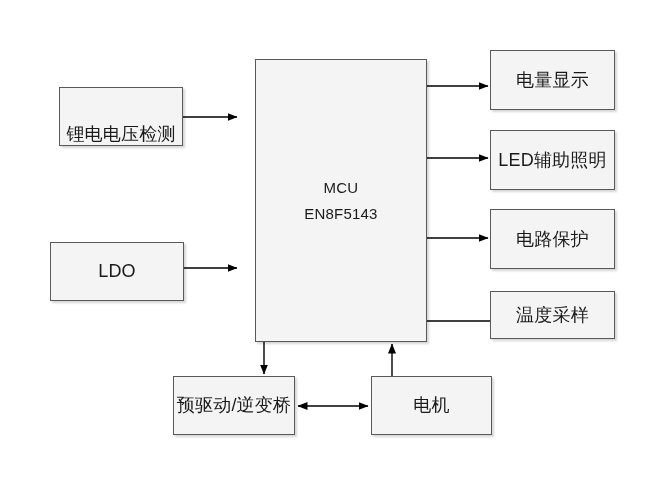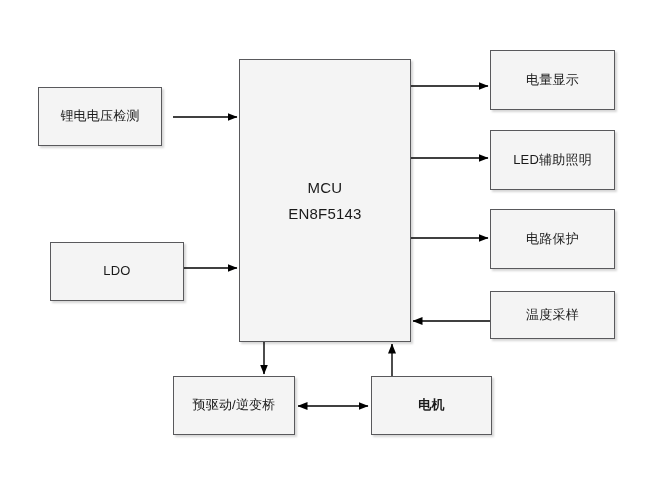--- a/index.html
+++ b/index.html
@@ -20,32 +20,33 @@
   .node {
     position: absolute;
     box-sizing: border-box;
     background: #f4f4f4;
     border: 1px solid #59595c;
     box-shadow: 2px 2px 2px rgba(0,0,0,0.16);
     display: flex;
     align-items: center;
     justify-content: center;
     color: #1a1a1a;
-    font-size: 13px;
+    font-size: 18px;
     line-height: 1.25;
     text-align: center;
     letter-spacing: 0.2px;
   }
   .node .label {
     display: block;
     padding: 0 4px;
     white-space: nowrap;
   }
   .node.mcu {
     font-size: 15px;
+    margin-left: 16px;
   }
   .node.mcu .label {
     line-height: 1.7;
   }
   #edges {
     position: absolute;
     left: 0;
     top: 0;
     width: 664px;
     height: 491px;
@@ -79,21 +80,21 @@
 
     <line x1="490" y1="321" x2="413" y2="321" stroke="#000000" stroke-width="1.4" marker-end="url(#arrowEnd)"></line>
 
     <line x1="264" y1="342" x2="264" y2="374" stroke="#000000" stroke-width="1.4" marker-end="url(#arrowEnd)"></line>
 
     <line x1="392" y1="376" x2="392" y2="344" stroke="#000000" stroke-width="1.4" marker-end="url(#arrowEnd)"></line>
 
     <line x1="298" y1="406" x2="368" y2="406" stroke="#000000" stroke-width="1.4" marker-end="url(#arrowEnd)" marker-start="url(#arrowStart)"></line>
   </svg>
 
-  <div class="node" style="left:38px; top:87px; width:124px; height:59px;">
+  <div class="node" style="left:59px; top:87px; width:124px; height:59px;align-items:flex-end;">
     <span class="label">锂电电压检测</span>
   </div>
 
   <div class="node" style="left:50px; top:242px; width:134px; height:59px;">
     <span class="label">LDO</span>
   </div>
 
   <div class="node mcu" style="left:239px; top:59px; width:172px; height:283px;">
     <span class="label">
       <span>MCU</span><br>
@@ -114,17 +115,17 @@
   </div>
 
   <div class="node" style="left:490px; top:291px; width:125px; height:48px;">
     <span class="label">温度采样</span>
   </div>
 
   <div class="node" style="left:173px; top:376px; width:122px; height:59px;">
     <span class="label">预驱动/逆变桥</span>
   </div>
 
-  <div class="node" style="left:371px; top:376px; width:121px; height:59px;font-weight:bold;">
+  <div class="node" style="left:371px; top:376px; width:121px; height:59px;">
     <span class="label">电机</span>
   </div>
 
 </div>
 
 </body></html>

